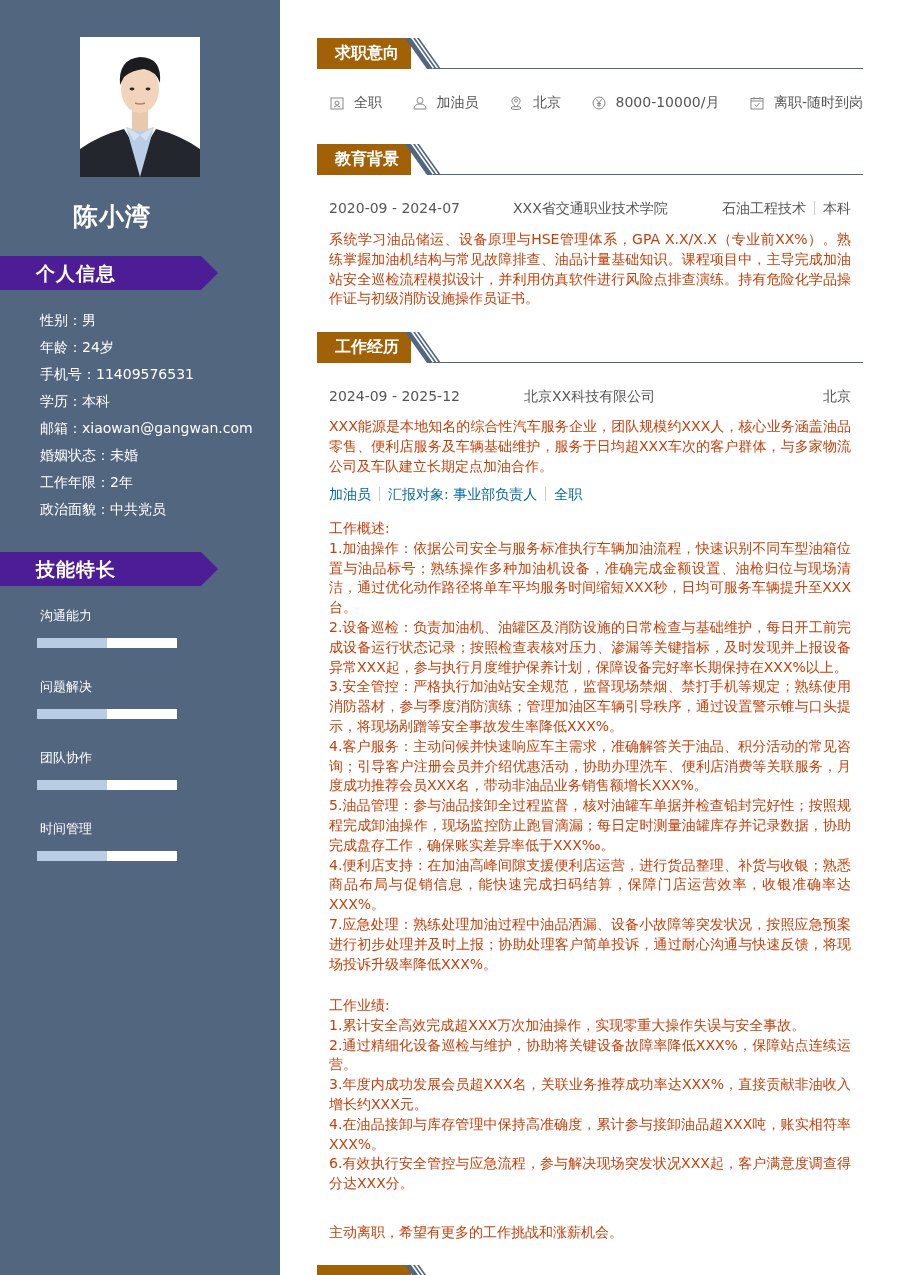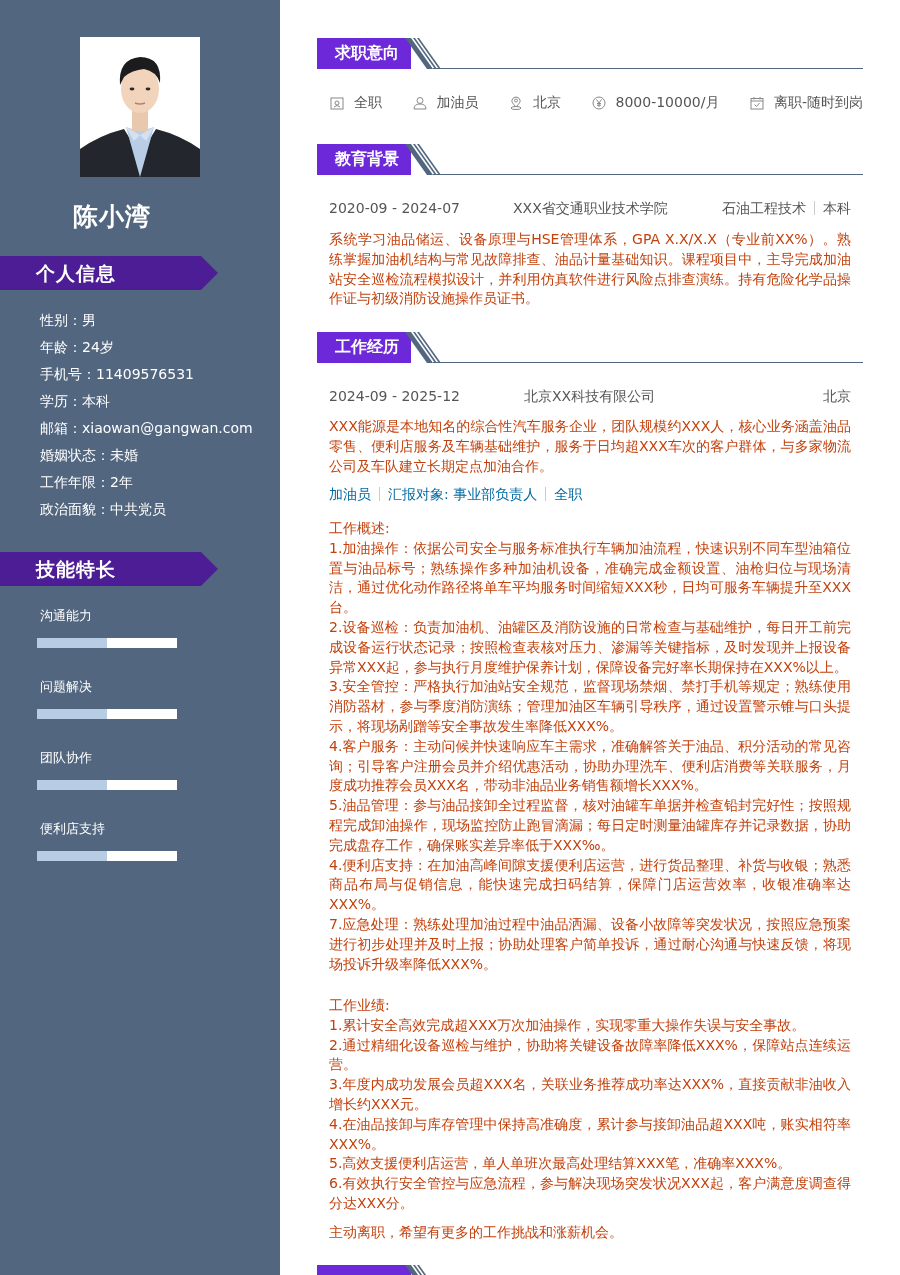--- a/index.html
+++ b/index.html
@@ -33,21 +33,21 @@
 
   .skills { position: absolute; left: 37px; top: 605px; }
   .skill { height: 71px; position: relative; }
   .skill-label { font-size: 13px; color: #ffffff; padding-left: 3px; line-height: 22px; }
   .skill-bar { position: absolute; left: 0; top: 33px; width: 140px; height: 10px; background: #ffffff; }
   .skill-fill { height: 10px; background: #b8cde4; }
 
   .main { position: absolute; left: 317px; top: 0; width: 546px; }
   .sec-head { position: absolute; left: 0; width: 546px; height: 32px; }
   .sec-head .tab {
-    position: absolute; left: 0; top: 0; height: 31px; width: 94px; background: #6d28d9;
+    position: absolute; left: 0; top: 0; height: 31px; width: 94px; background: #a16207;
   }
   .sec-head .tab span {
     position: absolute; left: 18px; top: 5px; font-size: 16px; font-weight: bold; color: #ffffff;
   }
   .sec-head .stripes { position: absolute; left: 88px; top: 0; width: 40px; height: 32px; }
   .sec-head .line {
     position: absolute; left: 116px; right: 0; top: 30px; height: 1px; background: #52667f;
   }
 
   .intent-row {
@@ -123,21 +123,21 @@
           <div class="skill-fill" style="width: 50%;"></div>
         </div>
     </div>
     <div class="skill">
       <div class="skill-label">团队协作</div>
       <div class="skill-bar">
           <div class="skill-fill" style="width: 50%;"></div>
         </div>
     </div>
     <div class="skill">
-      <div class="skill-label">便利店支持</div>
+      <div class="skill-label">时间管理</div>
       <div class="skill-bar">
           <div class="skill-fill" style="width: 50%;"></div>
         </div>
     </div>
   </div>
 </div>
 
 <div class="main">
 
   <div class="sec-head" style="top:38px;">
@@ -247,21 +247,20 @@
     <div>4.便利店支持：在加油高峰间隙支援便利店运营，进行货品整理、补货与收银；熟悉商品布局与促销信息，能快速完成扫码结算，保障门店运营效率，收银准确率达XXX%。</div>
     <div>7.应急处理：熟练处理加油过程中油品洒漏、设备小故障等突发状况，按照应急预案进行初步处理并及时上报；协助处理客户简单投诉，通过耐心沟通与快速反馈，将现场投诉升级率降低XXX%。</div>
   </div>
 
   <div class="para" style="top:996px;">
     <div>工作业绩:</div>
     <div>1.累计安全高效完成超XXX万次加油操作，实现零重大操作失误与安全事故。</div>
     <div>2.通过精细化设备巡检与维护，协助将关键设备故障率降低XXX%，保障站点连续运营。</div>
     <div>3.年度内成功发展会员超XXX名，关联业务推荐成功率达XXX%，直接贡献非油收入增长约XXX元。</div>
     <div>4.在油品接卸与库存管理中保持高准确度，累计参与接卸油品超XXX吨，账实相符率XXX%。</div>
-    <div>5.高效支援便利店运营，单人单班次最高处理结算XXX笔，准确率XXX%。</div>
     <div>6.有效执行安全管控与应急流程，参与解决现场突发状况XXX起，客户满意度调查得分达XXX分。</div>
   </div>
 
   <div class="para" style="top:1223px;">主动离职，希望有更多的工作挑战和涨薪机会。</div>
 
   <div class="sec-head" style="top:1265px;">
     <div class="tab"></div>
     <svg class="stripes" viewBox="0 0 40 32">
       <polygon points="0,0 6,0 28,31 22,31" fill="#52667f"></polygon>
       <polygon points="8,0 10,0 32,31 30,31" fill="#52667f"></polygon>

